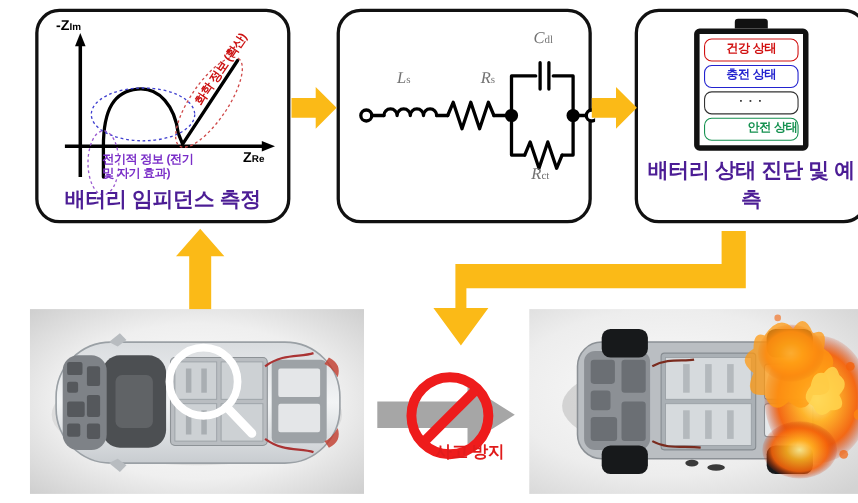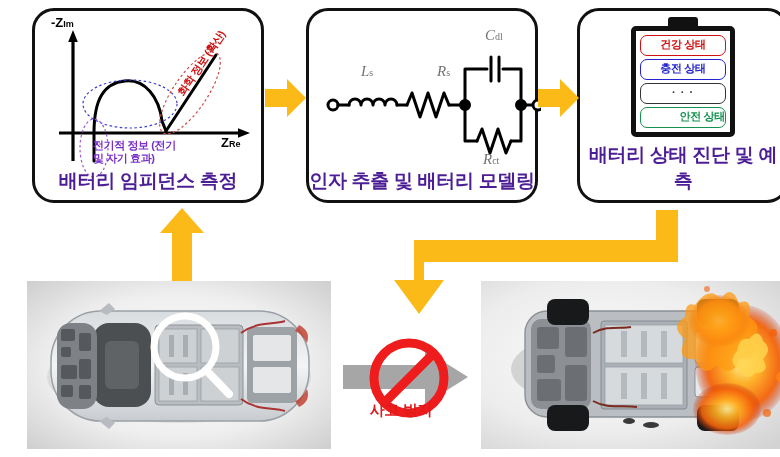--- a/index.html
+++ b/index.html
@@ -124,21 +124,20 @@
     <div class="ckt-lbl" style="left:128px;top:52px;">
       <span>R</span><span class="sb">s</span>
     </div>
     <div class="ckt-lbl" style="left:176px;top:16px;">
       <span>C</span><span class="sb">dl</span>
     </div>
     <div class="ckt-lbl" style="left:174px;top:140px;">
       <span>R</span><span class="sb">ct</span>
     </div>
 
-    <div class="panel-caption">인자 추출 및 배터리 모델링</div>
   </div>
 
   <div class="panel" id="panel3">
     <div class="batt-wrap">
       <div class="batt-cap"></div>
       <div class="batt-body">
         <div class="cell" style="border-color:#d11111;color:#d11111;">건강 상태</div>
         <div class="cell" style="border-color:#2323cf;color:#2323cf;">충전 상태</div>
         <div class="cell" style="border-color:#333;color:#333;letter-spacing:1px;">· · ·</div>
         <div class="cell" style="border-color:#159150;color:#159150;text-align:right;">안전 상태</div>
@@ -297,15 +296,15 @@
     </svg>
   </div>
 
   <svg class="arrow-svg" style="left:324px;top:348px;" width="126" height="58">
     <polygon points="0,17 82,17 82,2 125,29 82,56 82,41 0,41" fill="#A6A6A6"></polygon>
   </svg>
   <svg class="arrow-svg" style="left:348px;top:336px;" width="84" height="84">
     <circle cx="42" cy="42" r="35" fill="none" stroke="#EE1C1C" stroke-width="9"></circle>
     <line x1="18" y1="66" x2="66" y2="18" stroke="#EE1C1C" stroke-width="9" stroke-linecap="butt"></line>
   </svg>
-  <div class="caption-red" style="left:328px;top:401px;width:108px;">사고 방지</div>
+  <div class="caption-red" style="left:354px;top:401px;width:108px;">사고 방지</div>
 
 </div>
 
 </body></html>

